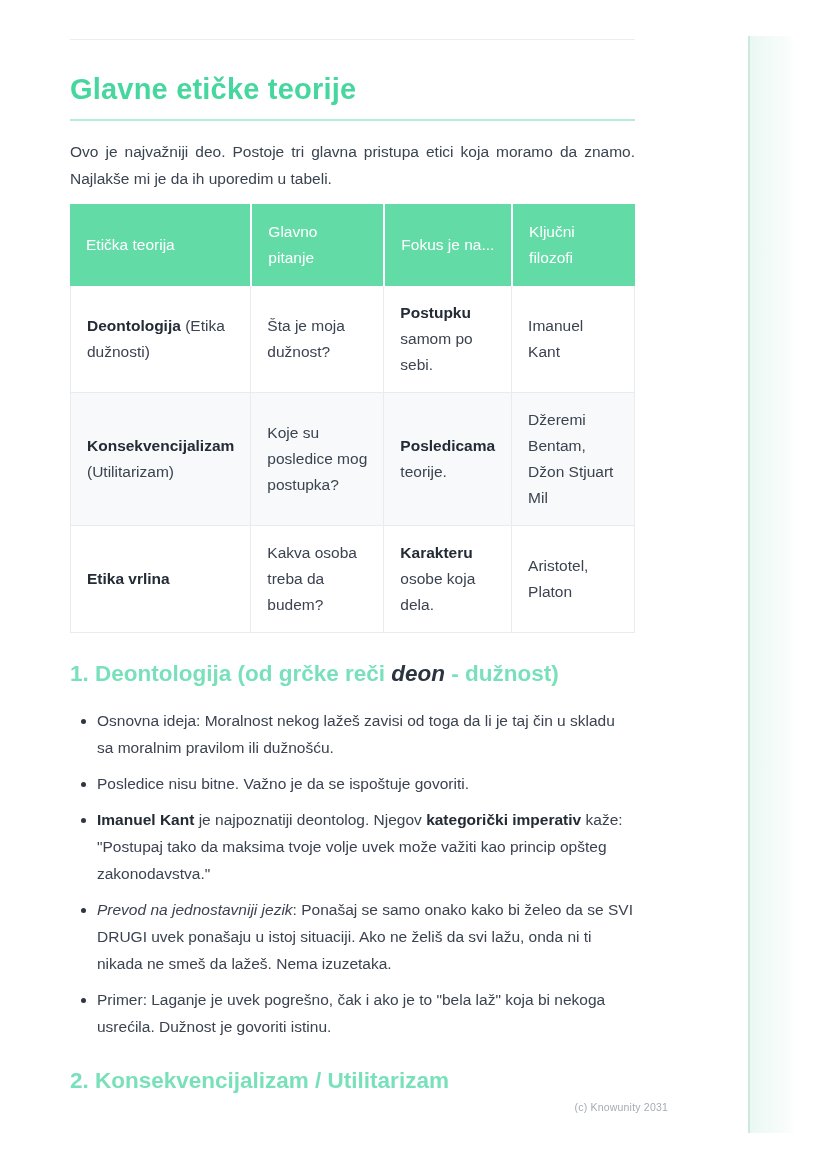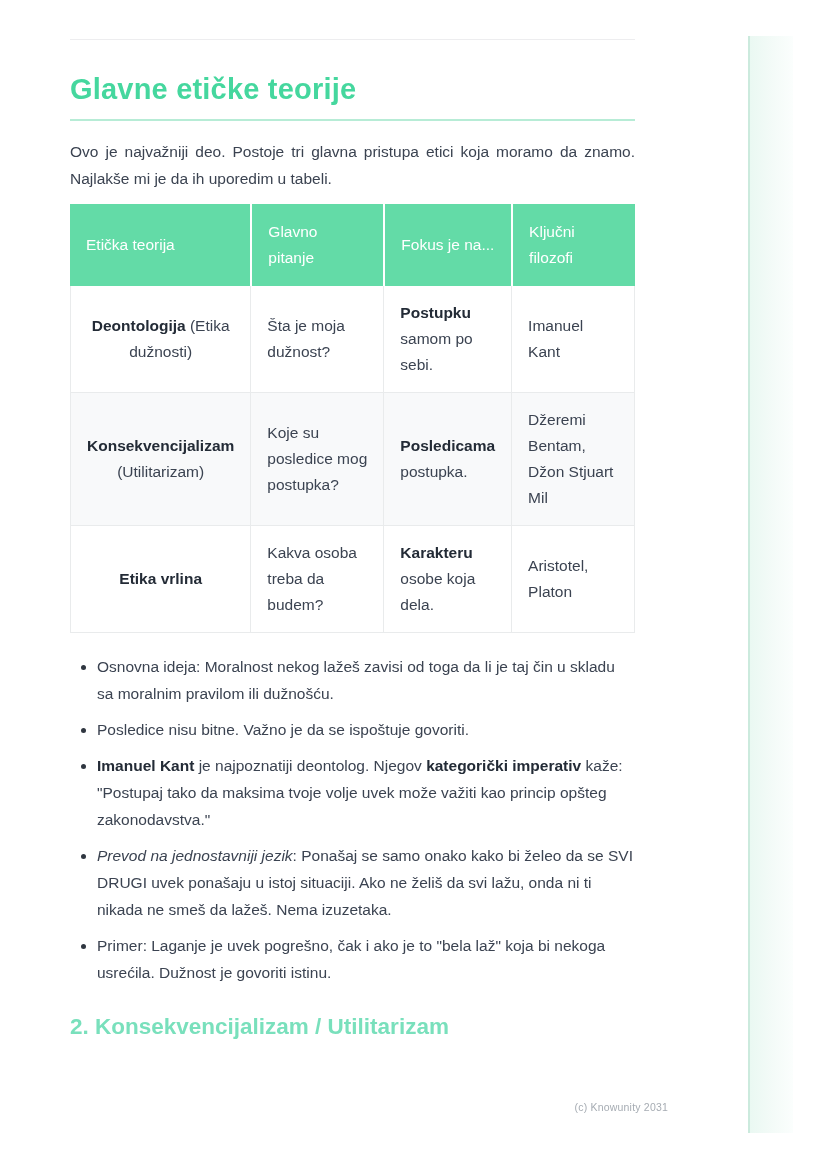--- a/index.html
+++ b/index.html
@@ -68,21 +68,21 @@
   table.ethics td {
     background: #ffffff;
     font-size: 15.5px;
     line-height: 26px;
     color: #3b4351;
     vertical-align: middle;
     padding: 14px 16px;
     border-left: 1px solid #e9ebec;
     border-bottom: 1px solid #e9ebec;
   }
-  table.ethics td:first-child { border-left: 1px solid #e9ebec; text-align: center; }
+  table.ethics td:first-child { border-left: 1px solid #e9ebec; }
   table.ethics td:last-child { border-right: 1px solid #e9ebec; }
   table.ethics tr.alt td { background: #f8f9fa; }
 
   .b { font-weight: 700; color: #232b36; }
   .i { font-style: italic; }
 
   h2.section-heading {
     margin: 28px 0 0 0;
     font-size: 22.5px;
     font-weight: 700;
@@ -146,32 +146,33 @@
       <tbody>
         <tr>
           <td><span class="b">Deontologija</span><span> (Etika dužnosti)</span></td>
           <td>Šta je moja dužnost?</td>
           <td><span class="b">Postupku</span><span> samom po sebi.</span></td>
           <td>Imanuel Kant</td>
         </tr>
         <tr class="alt">
           <td><span class="b">Konsekvencijalizam</span><span> (Utilitarizam)</span></td>
           <td>Koje su posledice mog postupka?</td>
-          <td><span class="b">Posledicama</span><span> postupka.</span></td>
+          <td><span class="b">Posledicama</span><span> teorije.</span></td>
           <td>Džeremi Bentam, Džon Stjuart Mil</td>
         </tr>
         <tr>
           <td><span class="b">Etika vrlina</span></td>
           <td>Kakva osoba treba da budem?</td>
           <td><span class="b">Karakteru</span><span> osobe koja dela.</span></td>
           <td>Aristotel, Platon</td>
         </tr>
       </tbody>
     </table>
 
+    <h2 class="section-heading"><span>1. Deontologija (od grčke reči </span><span class="b i">deon</span><span> - dužnost)</span></h2>
 
     <ul class="bullets">
       <li><span>Osnovna ideja: Moralnost nekog lažeš zavisi od toga da li je taj čin u skladu sa moralnim pravilom ili dužnošću.</span></li>
       <li><span>Posledice nisu bitne. Važno je da se ispoštuje govoriti.</span></li>
       <li><span class="b">Imanuel Kant</span><span> je najpoznatiji deontolog. Njegov </span><span class="b">kategorički imperativ</span><span> kaže: "Postupaj tako da maksima tvoje volje uvek može važiti kao princip opšteg zakonodavstva."</span></li>
       <li><span class="i">Prevod na jednostavniji jezik</span><span>: Ponašaj se samo onako kako bi želeo da se SVI DRUGI uvek ponašaju u istoj situaciji. Ako ne želiš da svi lažu, onda ni ti nikada ne smeš da lažeš. Nema izuzetaka.</span></li>
       <li><span>Primer: Laganje je uvek pogrešno, čak i ako je to "bela laž" koja bi nekoga usrećila. Dužnost je govoriti istinu.</span></li>
     </ul>
 
     <h2 class="section-heading"><span>2. Konsekvencijalizam / Utilitarizam</span></h2>

